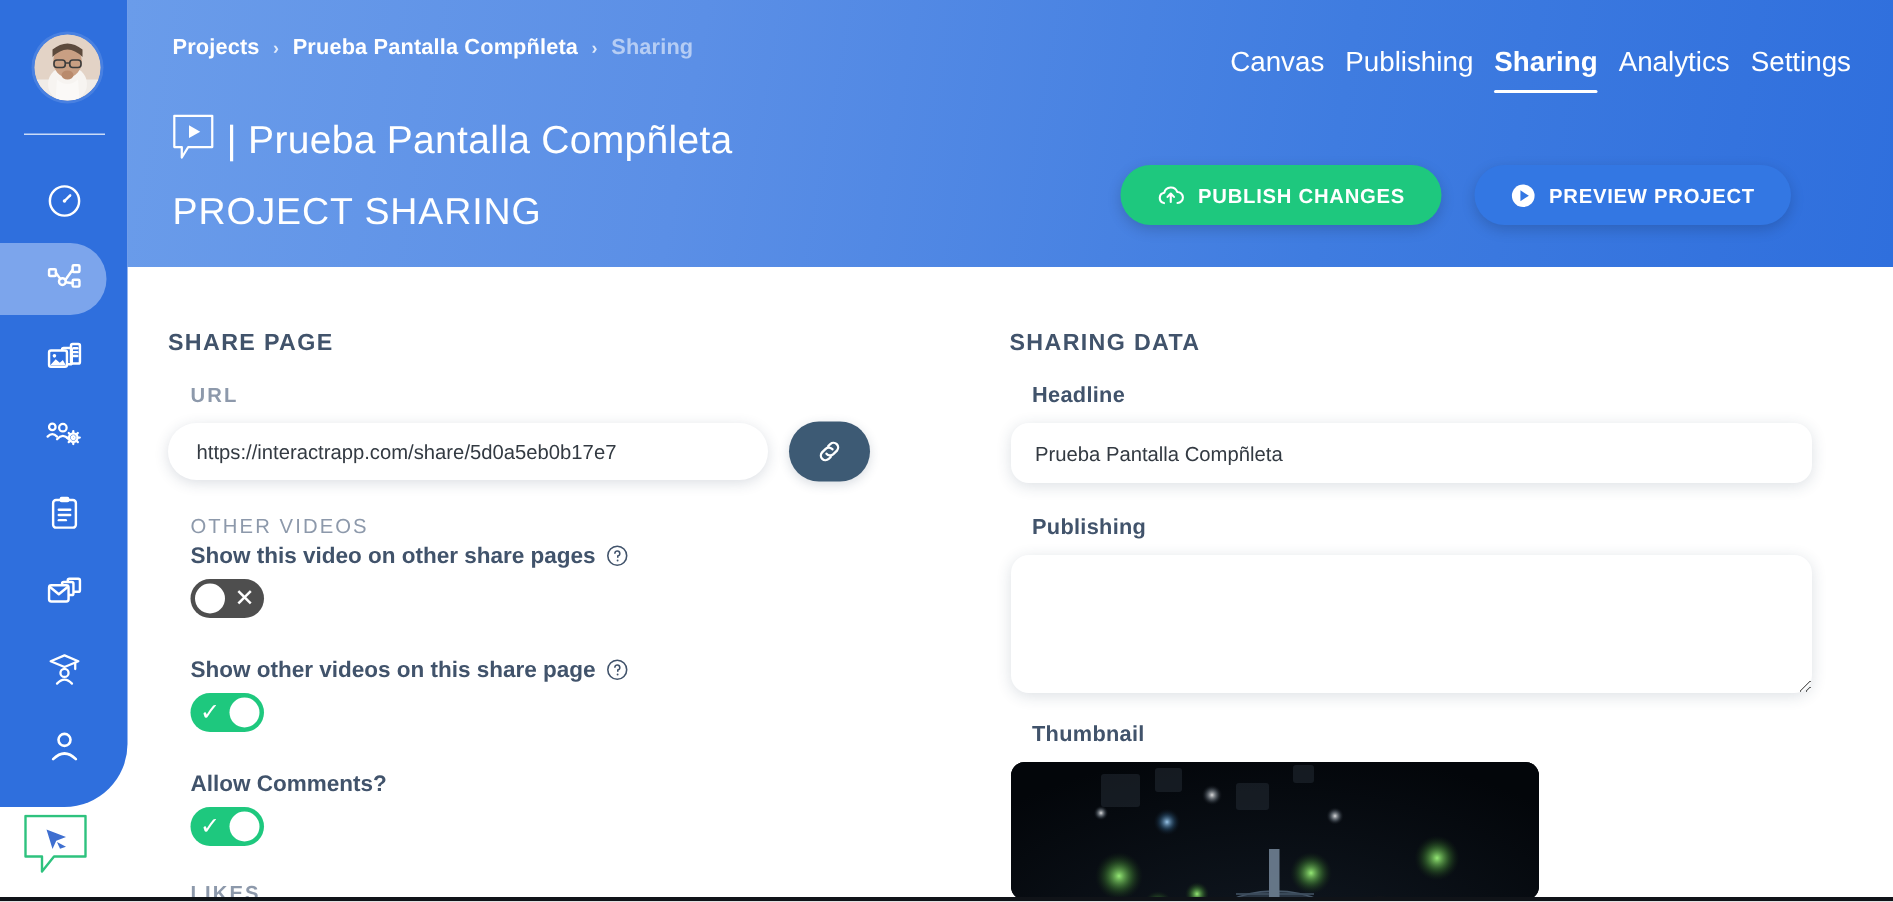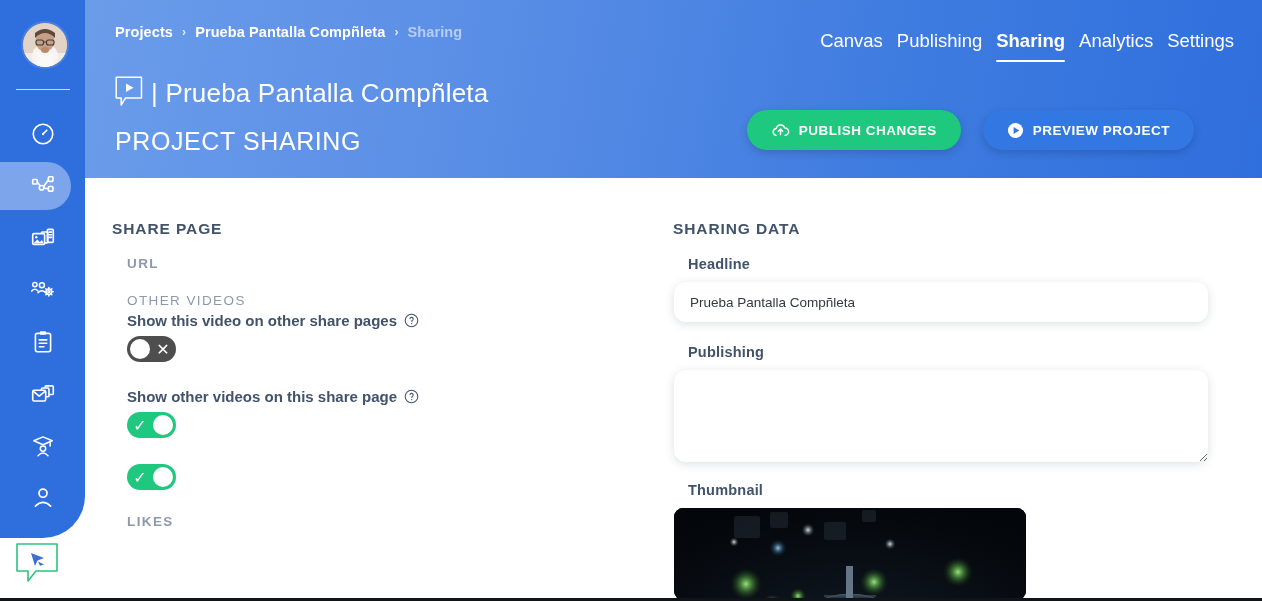--- a/index.html
+++ b/index.html
@@ -410,20 +410,29 @@
     </div>
   </header>
 
   <main class="main">
 
     <section class="col-left">
       <h2 class="section-title">SHARE PAGE</h2>
 
       <div class="field-label" style="margin-top:18px;">URL</div>
 
+      <div class="url-row">
+        <input class="text-input" type="text" value="https://interactrapp.com/share/5d0a5eb0b17e7" style="">
+        <button class="link-btn">
+          <svg width="22" height="22" viewBox="0 0 24 24" fill="none" stroke="#ffffff" stroke-width="1.7" stroke-linecap="round">
+            <path d="M9.8 13.6 a3.4 3.4 0 0 0 5 0.35 l2.6 -2.6 a3.4 3.4 0 0 0 -4.8 -4.8 l-1.5 1.5"></path>
+            <path d="M14.2 10.4 a3.4 3.4 0 0 0 -5 -0.35 l-2.6 2.6 a3.4 3.4 0 0 0 4.8 4.8 l1.5 -1.5"></path>
+          </svg>
+        </button>
+      </div>
 
       <div class="sub-label">OTHER VIDEOS</div>
 
       <div>
         <div class="toggle-label">
           <span>Show this video on other share pages</span>
           <svg class="help-icon" width="15" height="15" viewBox="0 0 20 20" fill="none" stroke="#41536b" stroke-width="1.4">
             <circle cx="10" cy="10" r="8.4"></circle>
             <path d="M7.9 7.7 a2.2 2.2 0 1 1 2.6 2.5 v1.2" stroke-linecap="round"></path>
             <circle cx="10.3" cy="14.2" r="0.85" fill="#41536b" stroke="none"></circle>
@@ -444,20 +453,23 @@
             <circle cx="10.3" cy="14.2" r="0.85" fill="#41536b" stroke="none"></circle>
           </svg>
         </div>
         <div class="switch on">
           <div class="knob"></div>
           <div class="mark">✓</div>
         </div>
       </div>
 
       <div class="toggle-block">
+        <div class="toggle-label">
+          <span>Allow Comments?</span>
+        </div>
         <div class="switch on">
           <div class="knob"></div>
           <div class="mark">✓</div>
         </div>
       </div>
 
       <div class="likes-label">LIKES</div>
     </section>
 
     <section class="col-right">

